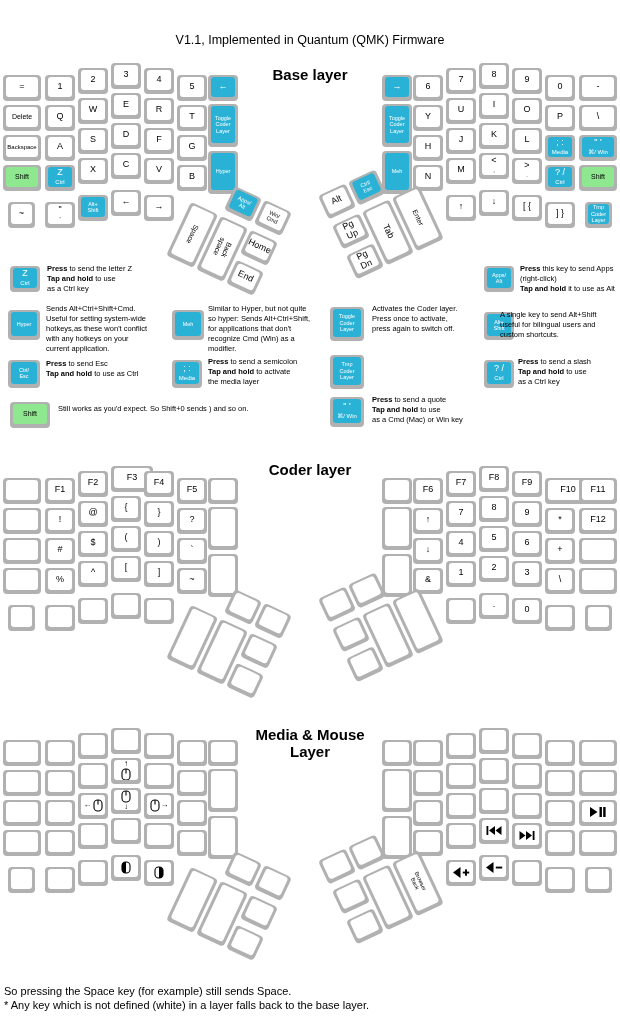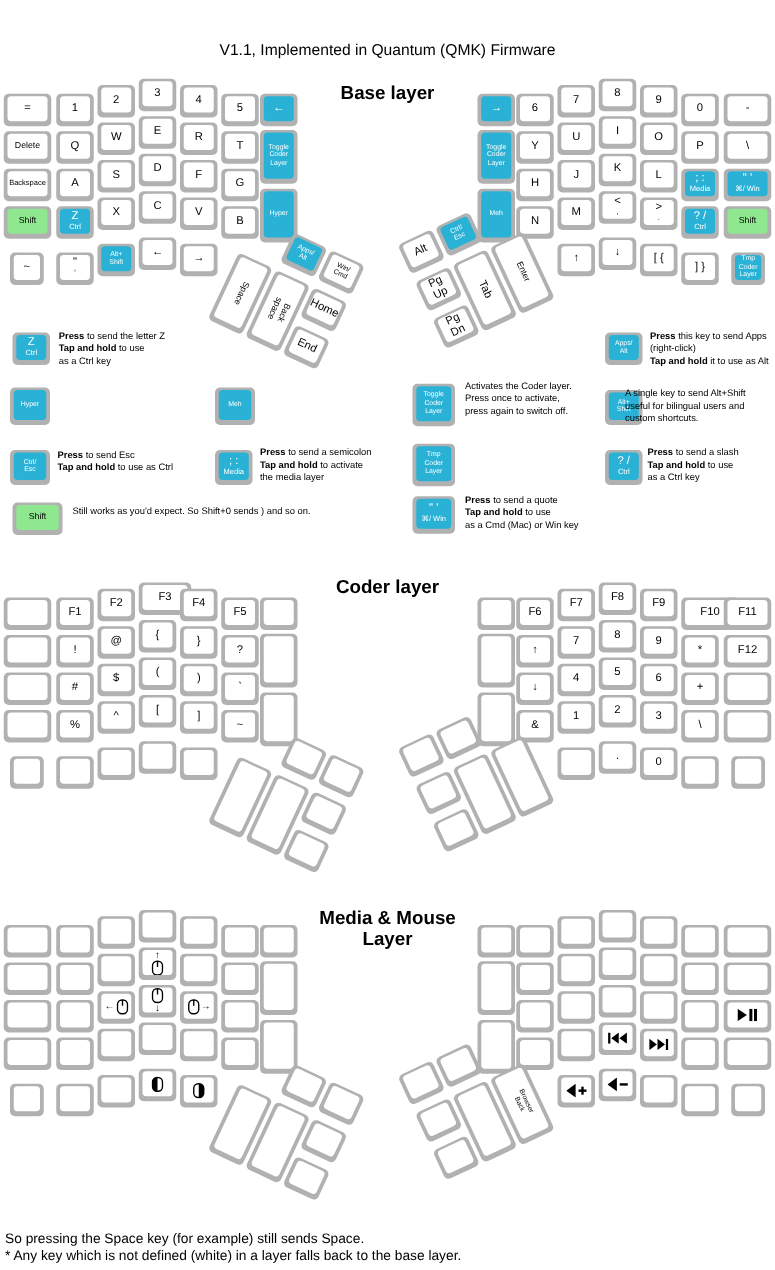--- a/index.html
+++ b/index.html
@@ -1083,25 +1083,35 @@
         </div>
       </div>
       <div class="legend-text" style="left: 520px; top: 264px;"><b>Press</b><span> this key to send Apps
 (right-click)
 </span><b>Tap and hold</b><span> it to use as Alt</span></div>
       <div class="key blue" style="left: 8px; top: 310px; width: 32px; height: 30px;">
         <div class="cap">
           <div class="lbl xs">Hyper</div>
         </div>
       </div>
+      <div class="legend-text" style="left: 46px; top: 304px;"><span>Sends Alt+Ctrl+Shift+Cmd.
+Useful for setting system-wide
+hotkeys,as these won't conflict
+with any hotkeys on your
+current application.</span></div>
       <div class="key blue" style="left: 172px; top: 310px; width: 32px; height: 30px;">
         <div class="cap">
           <div class="lbl xs">Meh</div>
         </div>
       </div>
+      <div class="legend-text" style="left: 208px; top: 304px;"><span>Similar to Hyper, but not quite
+so hyper: Sends Alt+Ctrl+Shift,
+for applications that don't
+recognize Cmd (Win) as a
+modifier.</span></div>
       <div class="key blue" style="left: 330px; top: 307px; width: 34px; height: 34px;">
         <div class="cap">
           <div class="lbl xs">Toggle
 Coder
 Layer</div>
         </div>
       </div>
       <div class="legend-text" style="left: 372px; top: 304px;"><span>Activates the Coder layer.
 Press once to activate,
 press again to switch off.</span></div>

